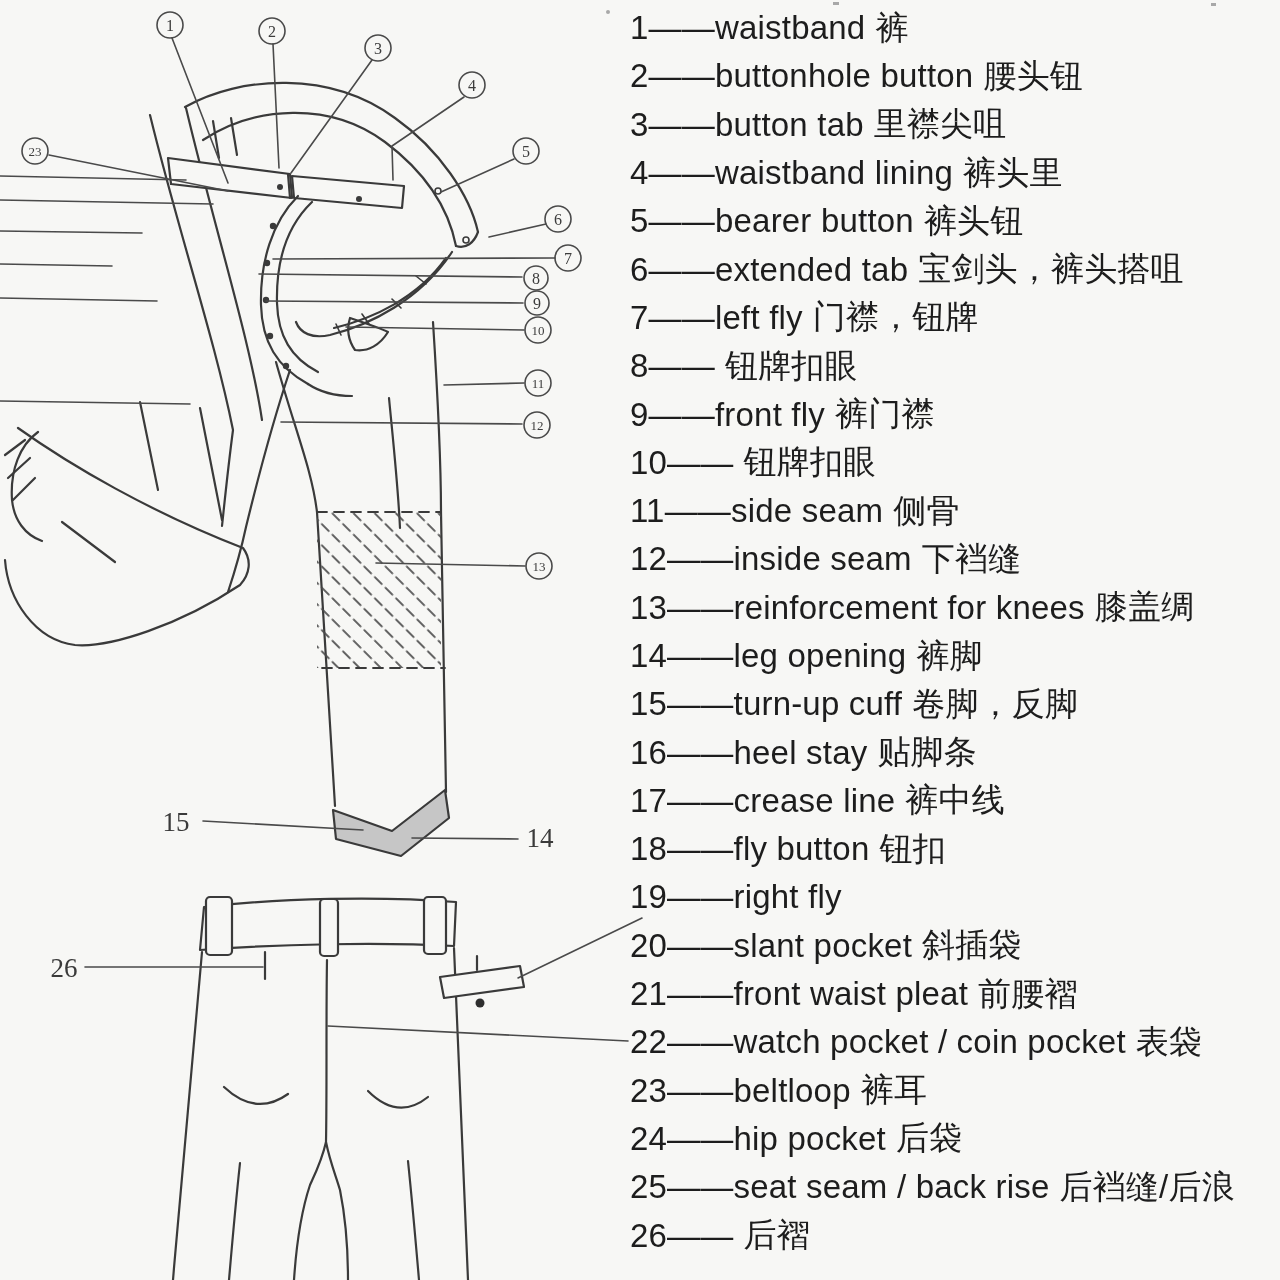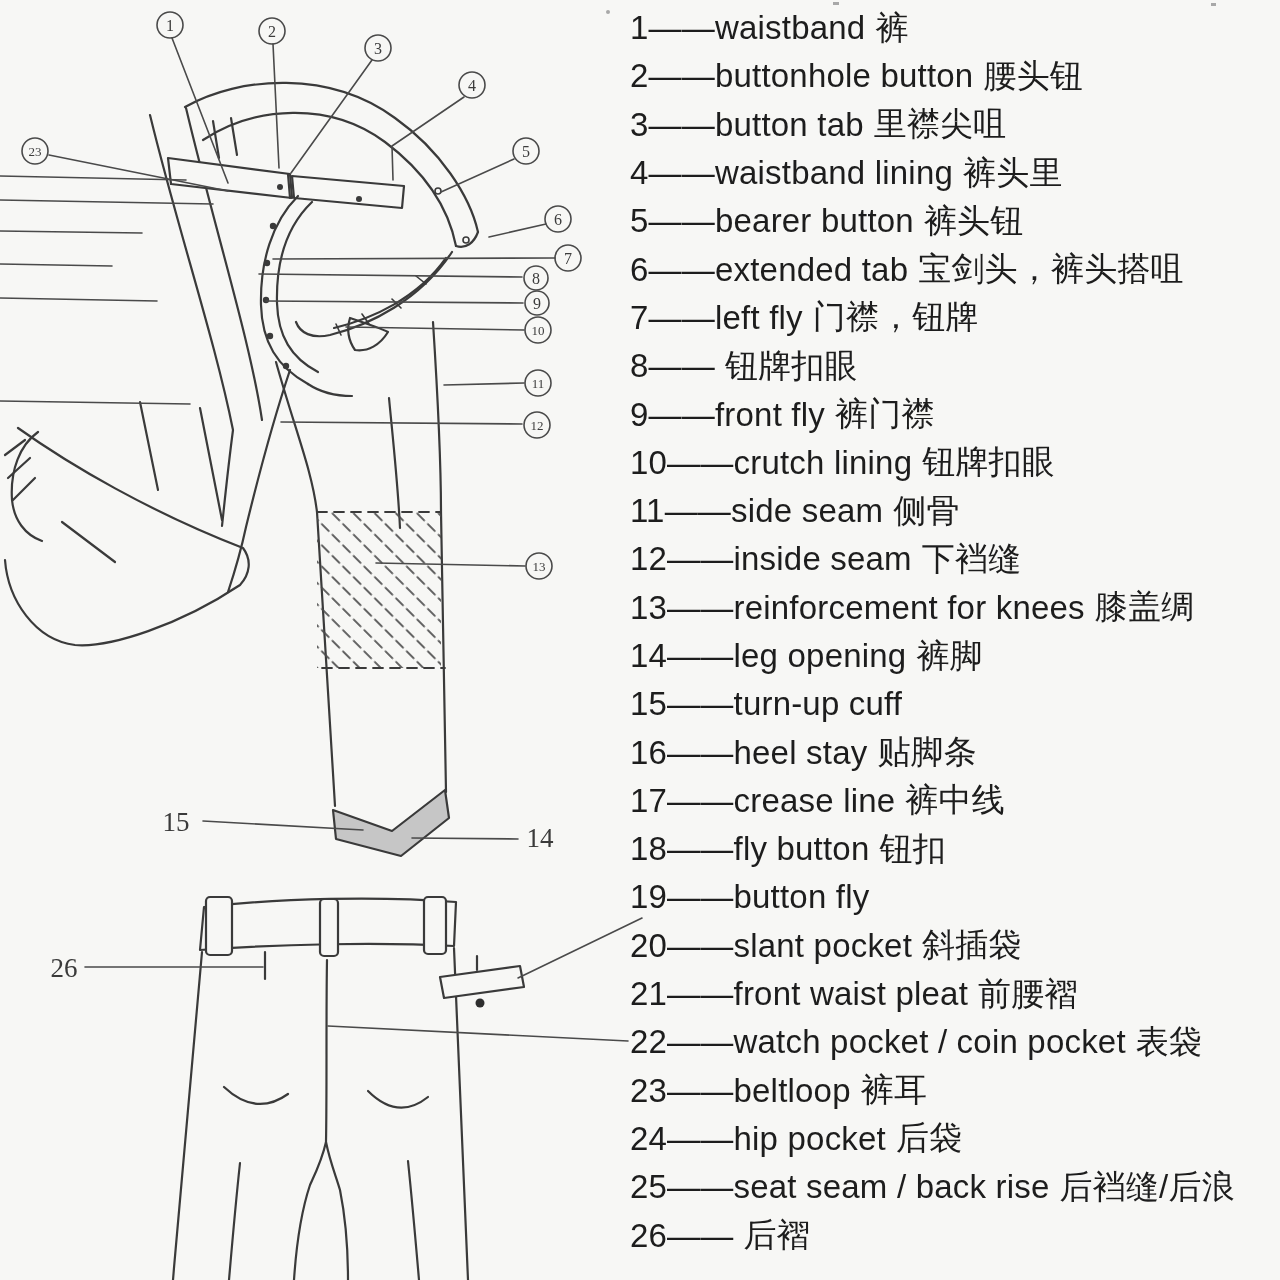--- a/index.html
+++ b/index.html
@@ -273,21 +273,20 @@
     </div>
   <div class="legend-row">
       <span class="num">9</span>
       <span>——</span>
       <span>front fly</span>
       <span class="zh">裤门襟</span>
     </div>
   <div class="legend-row">
       <span class="num">10</span>
       <span>——</span>
-      <span>crutch lining</span>
       <span class="zh">钮牌扣眼</span>
     </div>
   <div class="legend-row">
       <span class="num">11</span>
       <span>——</span>
       <span>side seam</span>
       <span class="zh">侧骨</span>
     </div>
   <div class="legend-row">
       <span class="num">12</span>
@@ -304,20 +303,21 @@
   <div class="legend-row">
       <span class="num">14</span>
       <span>——</span>
       <span>leg opening</span>
       <span class="zh">裤脚</span>
     </div>
   <div class="legend-row">
       <span class="num">15</span>
       <span>——</span>
       <span>turn-up cuff</span>
+      <span class="zh">卷脚，反脚</span>
     </div>
   <div class="legend-row">
       <span class="num">16</span>
       <span>——</span>
       <span>heel stay</span>
       <span class="zh">贴脚条</span>
     </div>
   <div class="legend-row">
       <span class="num">17</span>
       <span>——</span>
@@ -326,21 +326,21 @@
     </div>
   <div class="legend-row">
       <span class="num">18</span>
       <span>——</span>
       <span>fly button</span>
       <span class="zh">钮扣</span>
     </div>
   <div class="legend-row">
       <span class="num">19</span>
       <span>——</span>
-      <span>button fly</span>
+      <span>right fly</span>
     </div>
   <div class="legend-row">
       <span class="num">20</span>
       <span>——</span>
       <span>slant pocket</span>
       <span class="zh">斜插袋</span>
     </div>
   <div class="legend-row">
       <span class="num">21</span>
       <span>——</span>

